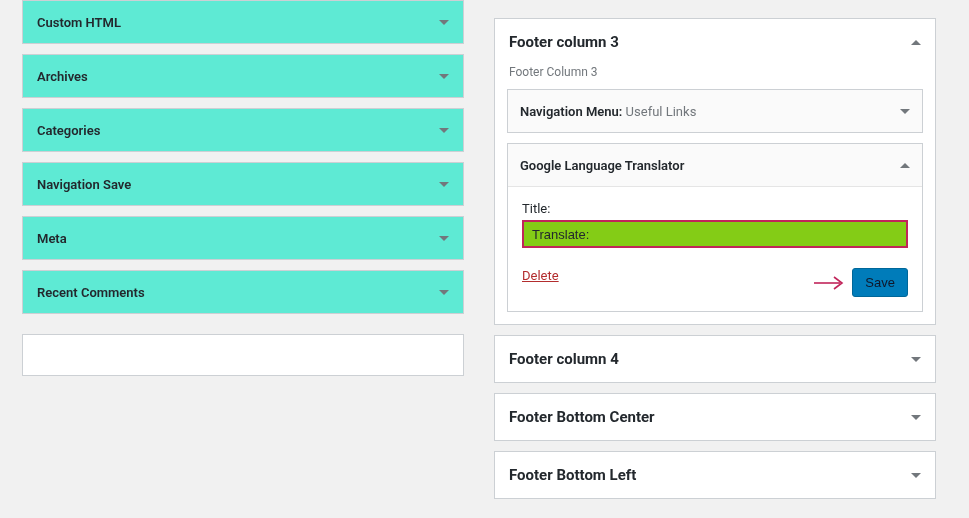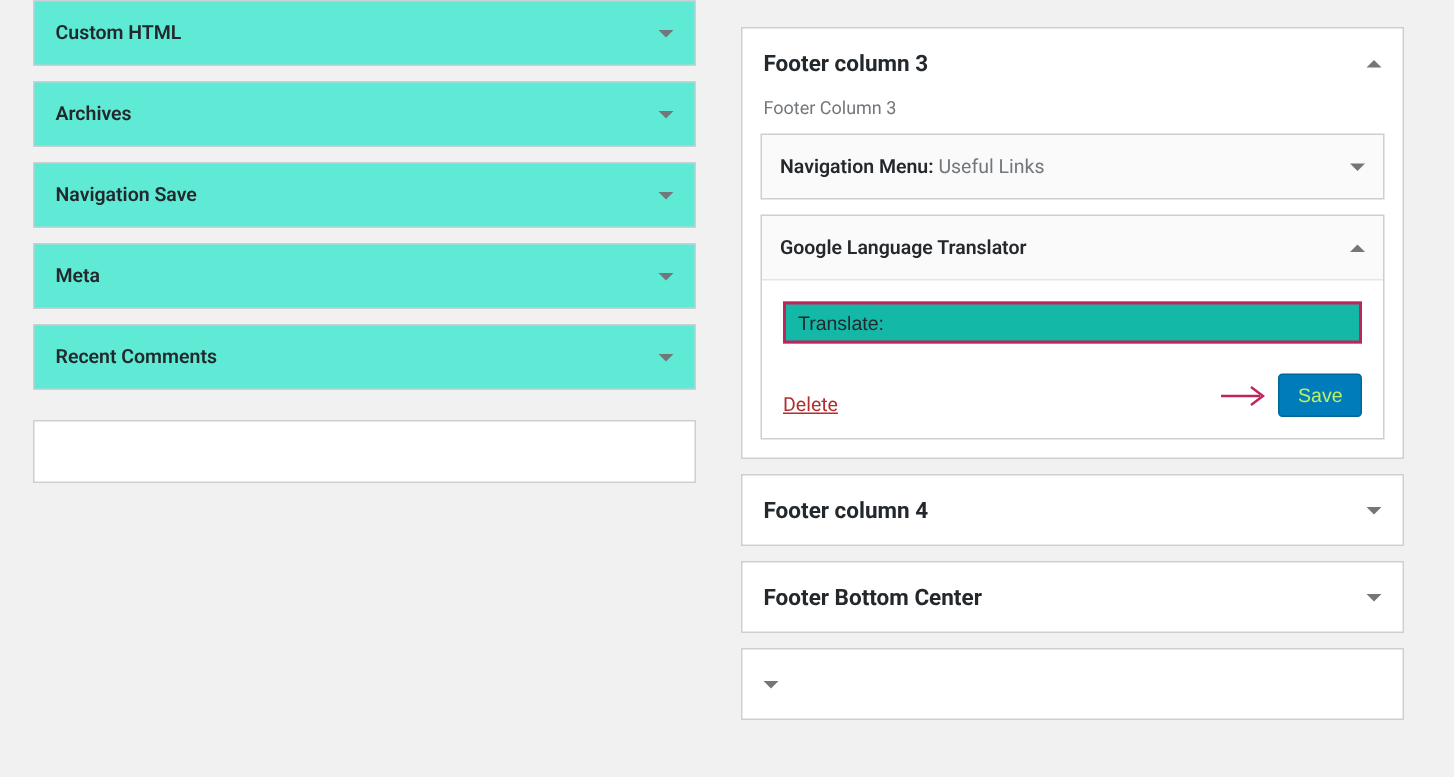--- a/index.html
+++ b/index.html
@@ -106,26 +106,26 @@
     margin-bottom: 4px;
     display: block;
   }
   .title-input {
     width: 100%;
     height: 28px;
     border: 2px solid #c1245a;
     padding: 0 8px;
     font-size: 13px;
     color: #23282d;
-    background: #14b8a6;
+    background: #84cc16;
     outline: none;
   }
   .actions {
     display: flex;
-    align-items: flex-end;
+    align-items: flex-start;
     justify-content: space-between;
     margin-top: 20px;
   }
   .delete-link {
     color: #b32d2e;
     text-decoration: underline;
     font-size: 13px;
     cursor: pointer;
   }
   .save-group {
@@ -134,21 +134,21 @@
     gap: 8px;
   }
   .arrow-svg {
     width: 30px;
     height: 16px;
     color: #c1245a;
   }
   .save-btn {
     background: #007cba;
     border: 1px solid #006799;
-    color: #bef264;
+    color: #0f172a;
     padding: 6px 12px;
     font-size: 13px;
     border-radius: 3px;
     cursor: pointer;
   }
   .tri {
     width: 0; height: 0;
     border-left: 5px solid transparent;
     border-right: 5px solid transparent;
   }
@@ -169,20 +169,26 @@
   <div class="col-left">
     <div class="widget-box">
       <div class="widget-header">
         <span class="widget-title"><span>Custom HTML</span><span class="suffix"></span></span>
         <span class="tri tri-down"></span>
       </div>
     </div>
     <div class="widget-box">
       <div class="widget-header">
         <span class="widget-title"><span>Archives</span><span class="suffix"></span></span>
+        <span class="tri tri-down"></span>
+      </div>
+    </div>
+    <div class="widget-box">
+      <div class="widget-header">
+        <span class="widget-title"><span>Categories</span><span class="suffix"></span></span>
         <span class="tri tri-down"></span>
       </div>
     </div>
     <div class="widget-box">
       <div class="widget-header">
         <span class="widget-title"><span>Navigation Save</span><span class="suffix"></span></span>
         <span class="tri tri-down"></span>
       </div>
     </div>
     <div class="widget-box">
@@ -216,20 +222,21 @@
             <span class="tri tri-down"></span>
           </div>
         </div>
 
         <div class="nested-widget" style="margin-bottom:0;">
           <div class="nested-header">
             <span class="nested-title">Google Language Translator</span>
             <span class="tri tri-up"></span>
           </div>
           <div class="nested-body">
+            <label class="field-label">Title:</label>
             <input type="text" class="title-input" value="Translate:" style="">
             <div class="actions">
               <span class="delete-link">Delete</span>
               <div class="save-group">
                 <svg class="arrow-svg" viewBox="0 0 30 16">
                   <line x1="0" y1="8" x2="26" y2="8" stroke="#c1245a" stroke-width="1.6"></line>
                   <polyline points="20,2 28,8 20,14" fill="none" stroke="#c1245a" stroke-width="1.6"></polyline>
                 </svg>
                 <button class="save-btn">Save</button>
               </div>
@@ -249,18 +256,19 @@
 
     <div class="sidebar-panel">
       <div class="sidebar-header">
         <span class="sidebar-title">Footer Bottom Center</span>
         <span class="tri tri-down"></span>
       </div>
     </div>
 
     <div class="sidebar-panel">
       <div class="sidebar-header">
+        <span class="sidebar-title">Footer Bottom Left</span>
         <span class="tri tri-down"></span>
       </div>
     </div>
 
   </div>
 </div>
 
 </body></html>

